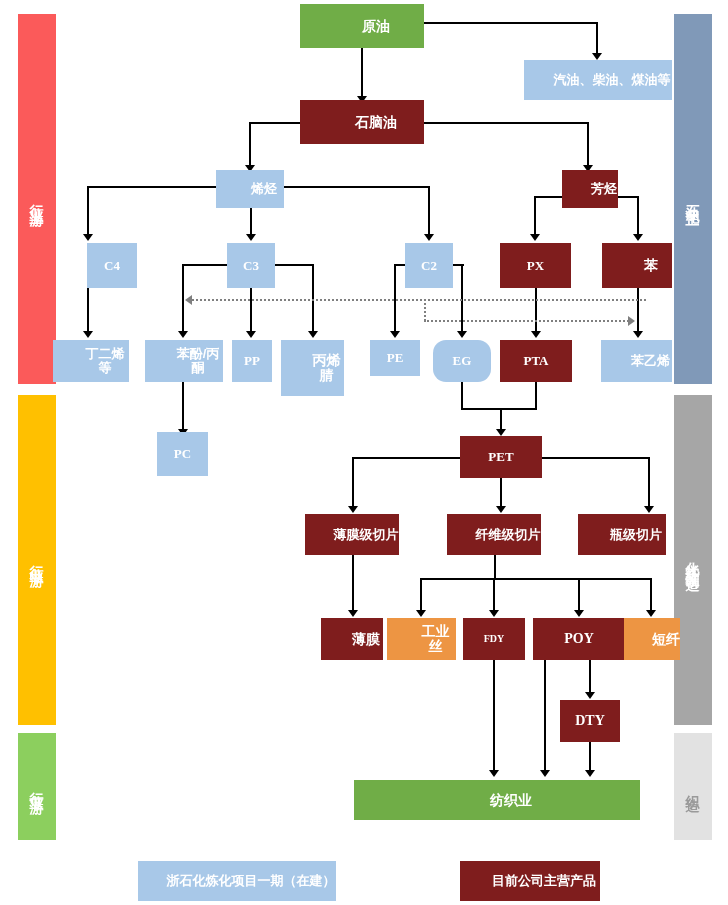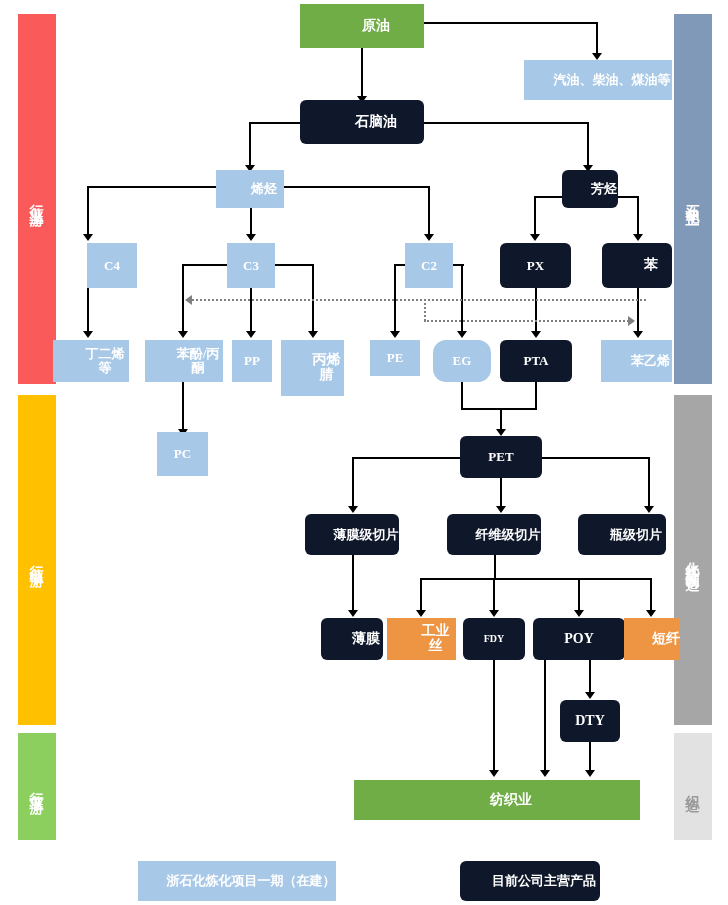--- a/index.html
+++ b/index.html
@@ -28,25 +28,25 @@
   
   .node {
     position: absolute;
     display: flex; align-items: center; justify-content: center;
     text-align: center;
     color: #ffffff;
     font-weight: bold;
     line-height: 1.05;
     font-family: "Liberation Serif", "DejaVu Serif", serif;
   }
-  .node.cn { font-family: Liberation Serif, serif; padding-left: 28px; }
+  .node.cn { font-family: Liberation Sans, sans-serif; padding-left: 28px; }
 
   
   .c-green  { background: #70ad47; }
-  .c-dark   { background: #0f172a; border-radius: 6px; }
+  .c-dark   { background: #7f1d1d; }
   .c-light  { background: #a8c8e8; }
   .c-orange { background: #ed9543; }
   .c-steel  { background: #8099b8; }
   .c-gray   { background: #a6a6a6; }
   .c-gray2  { background: #e2e2e2; }
   .c-red    { background: #fb5a5a; }
   .c-yellow { background: #ffc000; }
   .c-lgreen { background: #8ccf5e; }
 
   

